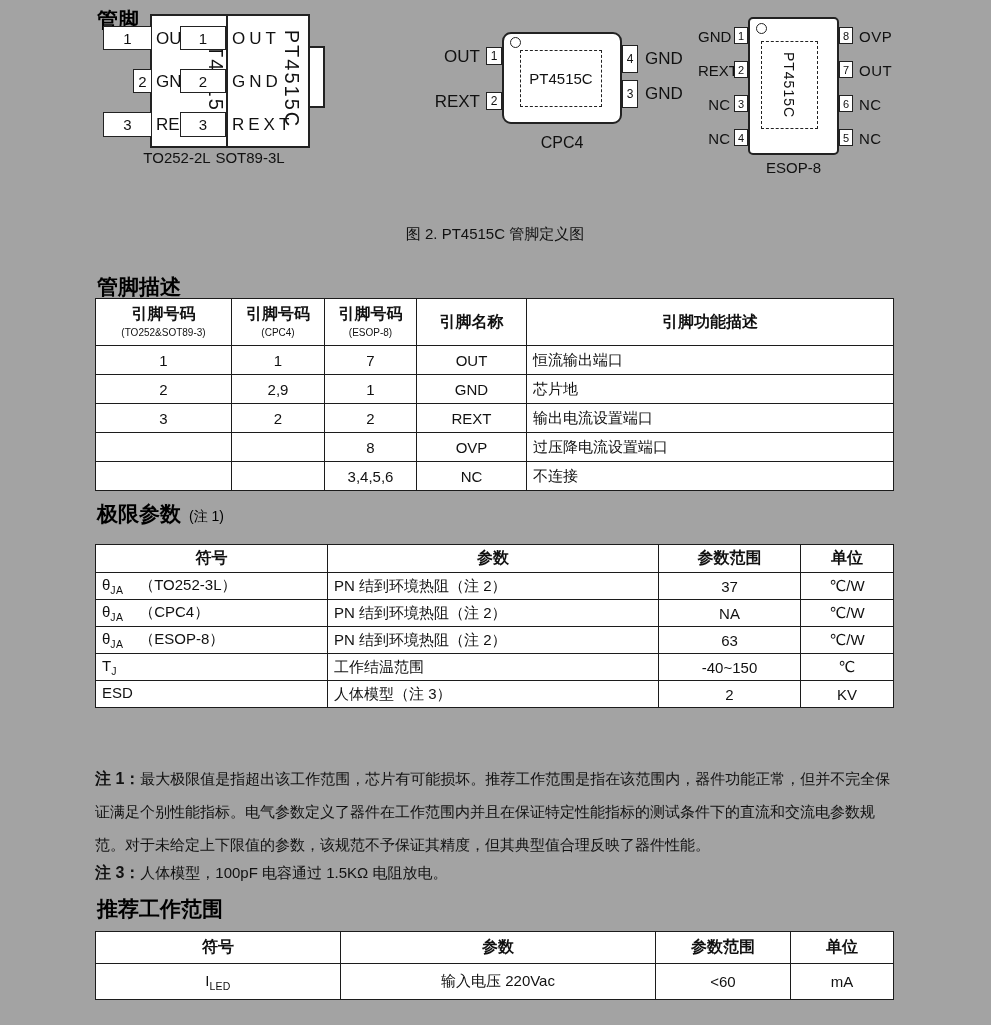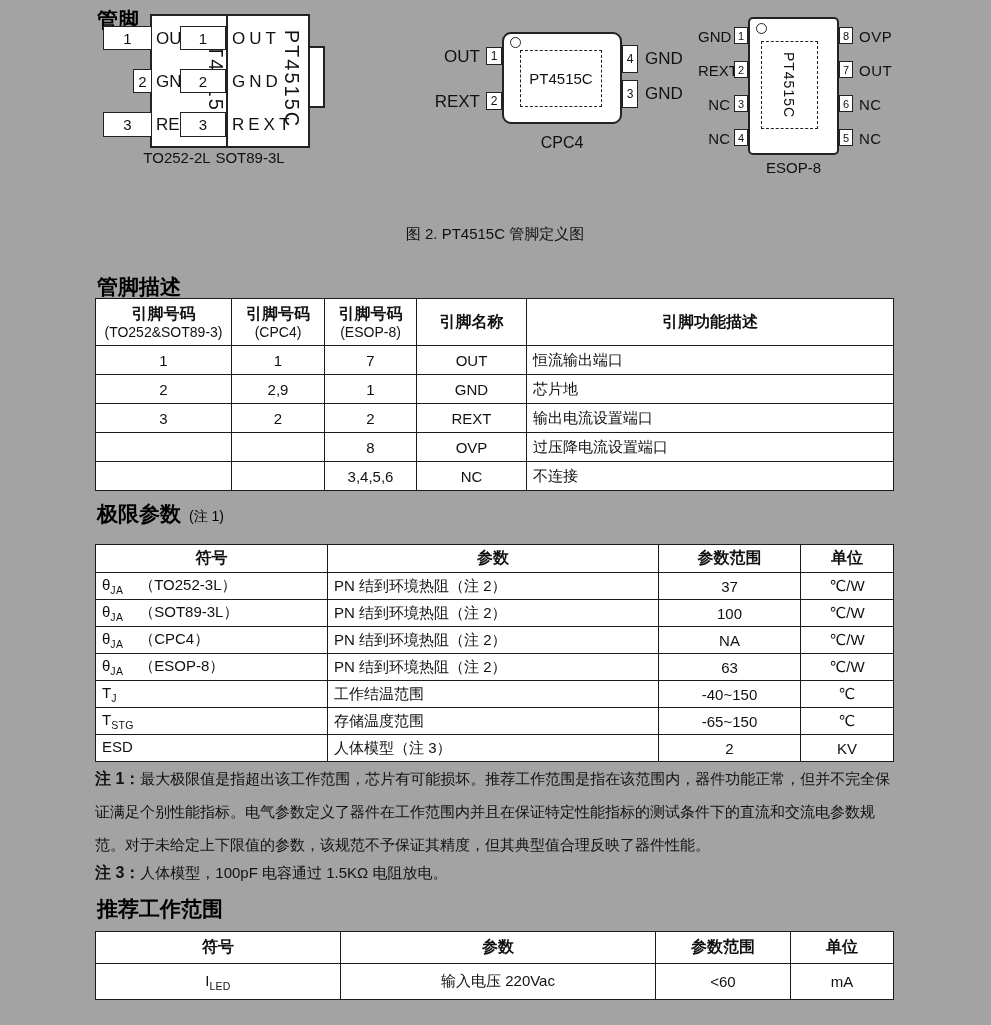--- a/index.html
+++ b/index.html
@@ -36,21 +36,21 @@
   .fig-caption { position:absolute; left:95px; top:225px; width:800px;
                  text-align:center; font-size:15px; color:#111; }
 
   
   table.tbl { position:absolute; border-collapse:collapse; table-layout:fixed;
               background:#fff; }
   .tbl th, .tbl td { border:1.7px solid #1c1c1c; font-size:15px; color:#111;
                      text-align:center; vertical-align:middle; padding:0 4px; }
   .tbl th { font-weight:bold; font-size:16px; }
   .tbl .left { text-align:left; padding-left:6px; }
-  .hs { font-weight:normal; font-size:14px; line-height:17px; }
+  .hs { font-weight:normal; font-size:10px; line-height:17px; }
   .ht { line-height:20px; }
   sub.ss { font-size:10.5px; letter-spacing:0.3px; }
   .pkg-suffix { margin-left:16px; }
   #pinTable tr.hrow th { height:47px; }
   #pinTable td { height:29px; }
   #limitTable th { height:28px; }
   #limitTable td { height:27px; }
   #recTable th { height:32px; }
   #recTable td { height:36px; }
 
@@ -223,47 +223,35 @@
       <th>参数范围</th>
       <th>单位</th>
     </tr>
     <tr>
       <td class="left"><span>θ</span><sub class="ss">JA</sub><span class="pkg-suffix">（TO252-3L）</span></td>
       <td class="left">PN 结到环境热阻（注 2）</td>
       <td>37</td>
       <td>℃/W</td>
     </tr>
     <tr>
-      <td class="left"><span>θ</span><sub class="ss">JA</sub><span class="pkg-suffix">（SOT89-3L）</span></td>
-      <td class="left">PN 结到环境热阻（注 2）</td>
-      <td>100</td>
-      <td>℃/W</td>
-    </tr>
-    <tr>
       <td class="left"><span>θ</span><sub class="ss">JA</sub><span class="pkg-suffix">（CPC4）</span></td>
       <td class="left">PN 结到环境热阻（注 2）</td>
       <td>NA</td>
       <td>℃/W</td>
     </tr>
     <tr>
       <td class="left"><span>θ</span><sub class="ss">JA</sub><span class="pkg-suffix">（ESOP-8）</span></td>
       <td class="left">PN 结到环境热阻（注 2）</td>
       <td>63</td>
       <td>℃/W</td>
     </tr>
     <tr>
       <td class="left"><span>T</span><sub class="ss">J</sub><span class="pkg-suffix"></span></td>
       <td class="left">工作结温范围</td>
       <td>-40~150</td>
-      <td>℃</td>
-    </tr>
-    <tr>
-      <td class="left"><span>T</span><sub class="ss">STG</sub><span class="pkg-suffix"></span></td>
-      <td class="left">存储温度范围</td>
-      <td>-65~150</td>
       <td>℃</td>
     </tr>
     <tr>
       <td class="left"><span>ESD</span><sub class="ss"></sub><span class="pkg-suffix"></span></td>
       <td class="left">人体模型（注 3）</td>
       <td>2</td>
       <td>KV</td>
     </tr>
   </tbody>
     </table>

